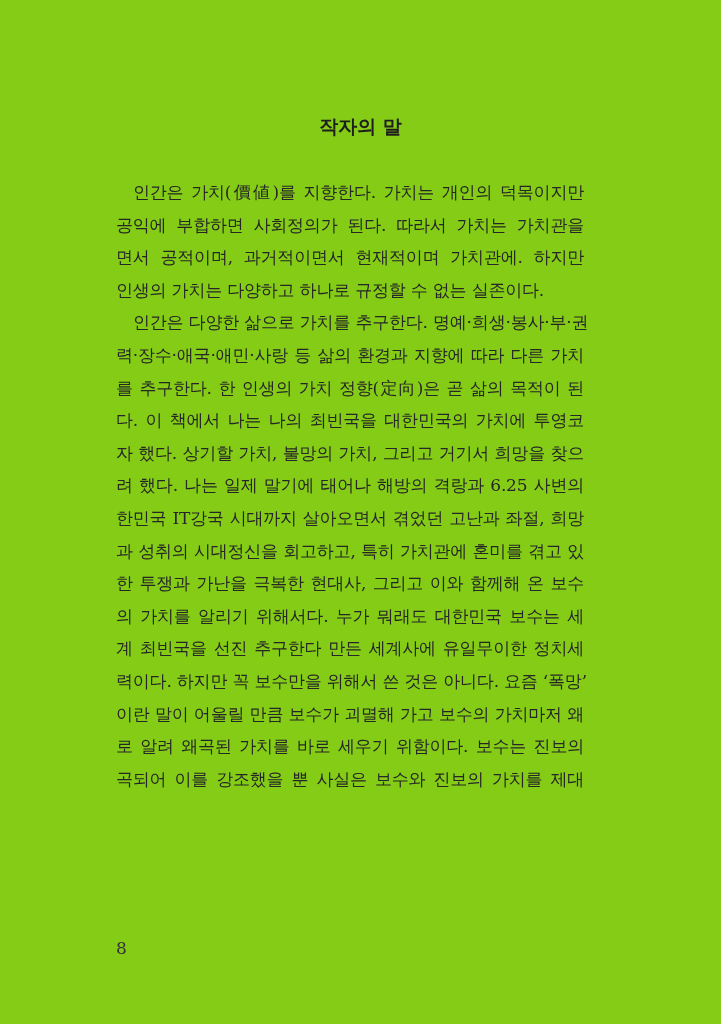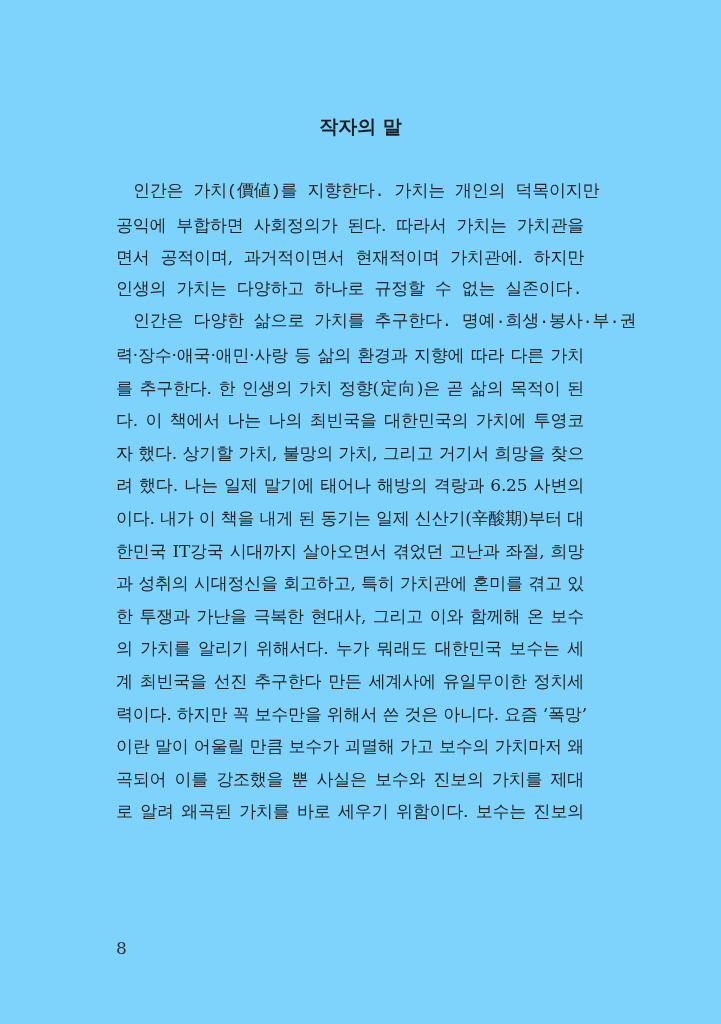--- a/index.html
+++ b/index.html
@@ -13,21 +13,21 @@
       position: relative;
       overflow: hidden;
       color: #222222;
       font-family: "DejaVu Serif", "Liberation Serif", serif;
     }
     .page {
       position: absolute;
       left: 0; top: 0;
       width: 721px;
       height: 1024px;
-      background: #7dd3fc;
+      background: #84cc16;
     }
     .title {
       position: absolute;
       top: 114px;
       left: 0;
       width: 721px;
       text-align: center;
       font-family: "DejaVu Sans", "Liberation Sans", sans-serif;
       font-size: 19px;
       font-weight: bold;
@@ -45,25 +45,23 @@
       line-height: 32.6px;
       font-size: 17px;
       white-space: nowrap;
       text-align: justify;
       text-align-last: justify;
       color: #262626;
       letter-spacing: -0.2px;
     }
     .line.last {
       text-align-last: left;
-      font-family: Liberation Mono, monospace;
     }
     .line.indent {
       padding-left: 17px;
-      font-family: Liberation Mono, monospace;
     }
     .page-number {
       position: absolute;
       top: 938px;
       left: 116px;
       font-family: "DejaVu Serif", "Liberation Serif", serif;
       font-size: 17px;
       color: #333333;
     }
   </style>
@@ -78,27 +76,26 @@
     <div class="line indent">인간은 가치(價値)를 지향한다. 가치는 개인의 덕목이지만</div>
     <div class="line">공익에 부합하면 사회정의가 된다. 따라서 가치는 가치관을</div>
     <div class="line">면서 공적이며, 과거적이면서 현재적이며 가치관에. 하지만</div>
     <div class="line last">인생의 가치는 다양하고 하나로 규정할 수 없는 실존이다.</div>
     <div class="line indent">인간은 다양한 삶으로 가치를 추구한다. 명예·희생·봉사·부·권</div>
     <div class="line">력·장수·애국·애민·사랑 등 삶의 환경과 지향에 따라 다른 가치</div>
     <div class="line">를 추구한다. 한 인생의 가치 정향(定向)은 곧 삶의 목적이 된</div>
     <div class="line">다. 이 책에서 나는 나의 최빈국을 대한민국의 가치에 투영코</div>
     <div class="line">자 했다. 상기할 가치, 불망의 가치, 그리고 거기서 희망을 찾으</div>
     <div class="line">려 했다. 나는 일제 말기에 태어나 해방의 격랑과 6.25 사변의</div>
-    <div class="line">이다. 내가 이 책을 내게 된 동기는 일제 신산기(辛酸期)부터 대</div>
     <div class="line">한민국 IT강국 시대까지 살아오면서 겪었던 고난과 좌절, 희망</div>
     <div class="line">과 성취의 시대정신을 회고하고, 특히 가치관에 혼미를 겪고 있</div>
     <div class="line">한 투쟁과 가난을 극복한 현대사, 그리고 이와 함께해 온 보수</div>
     <div class="line">의 가치를 알리기 위해서다. 누가 뭐래도 대한민국 보수는 세</div>
     <div class="line">계 최빈국을 선진 추구한다 만든 세계사에 유일무이한 정치세</div>
     <div class="line">력이다. 하지만 꼭 보수만을 위해서 쓴 것은 아니다. 요즘 ‘폭망’</div>
     <div class="line">이란 말이 어울릴 만큼 보수가 괴멸해 가고 보수의 가치마저 왜</div>
+    <div class="line">로 알려 왜곡된 가치를 바로 세우기 위함이다. 보수는 진보의</div>
     <div class="line">곡되어 이를 강조했을 뿐 사실은 보수와 진보의 가치를 제대</div>
-    <div class="line">로 알려 왜곡된 가치를 바로 세우기 위함이다. 보수는 진보의</div>
   </div>
 
   <div class="page-number">8</div>
 
 </div>
 
 </body></html>

